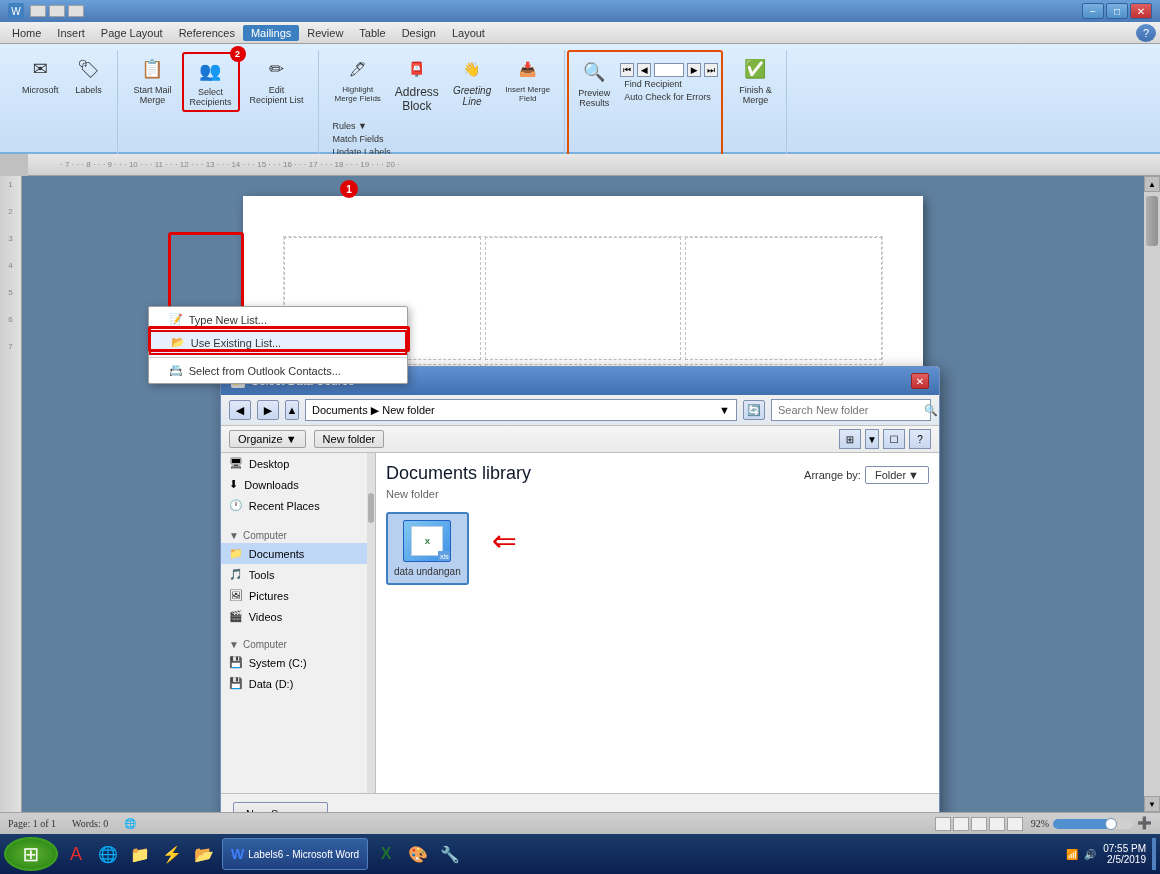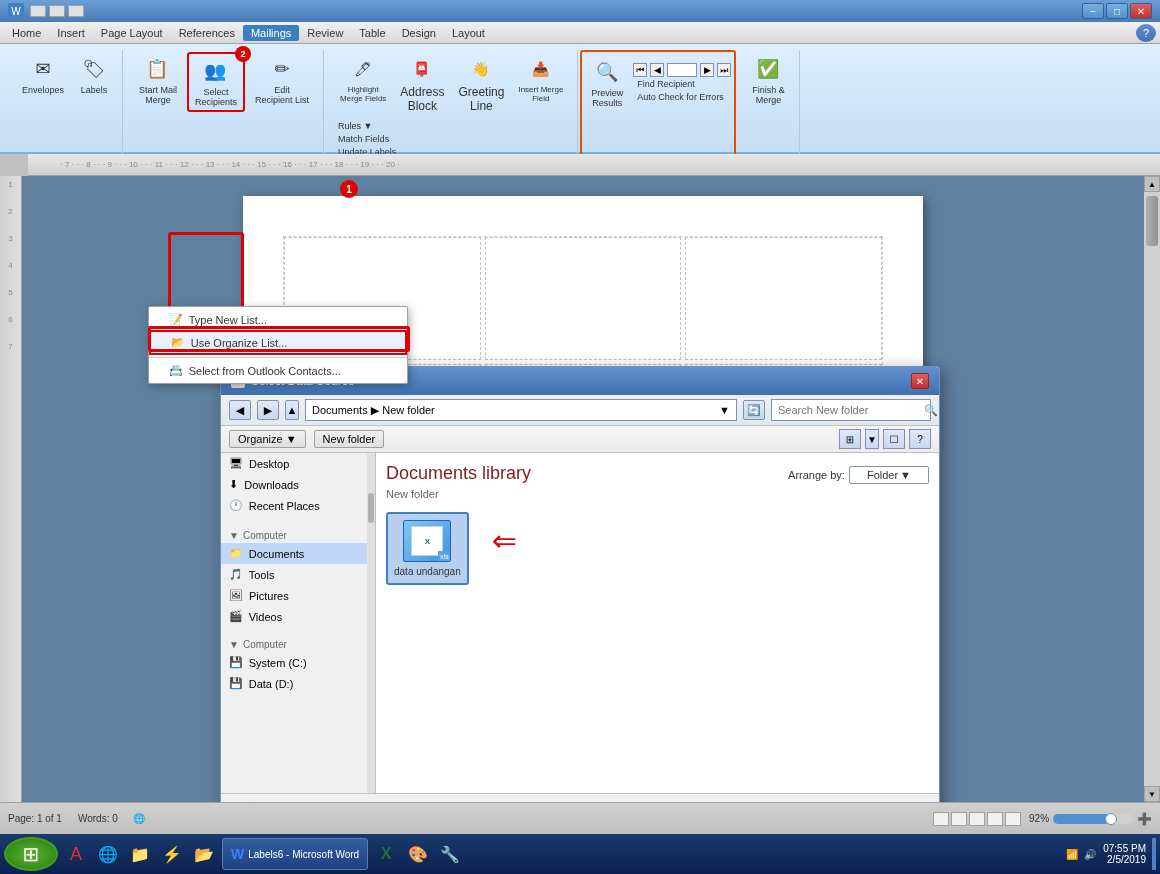--- a/index.html
+++ b/index.html
@@ -46,33 +46,33 @@
     .dialog-body { display: flex; height: 340px; }
     .dialog-sidebar { width: 155px; border-right: 1px solid #c0c0c0; background: #f0f0f0; overflow-y: auto; }
     .dialog-sidebar-item { padding: 4px 8px; font-size: 11px; cursor: pointer; display: flex; align-items: center; gap: 6px; }
     .dialog-sidebar-item.active { background: #c0d8f8; }
     .dialog-sidebar-section { padding: 6px 8px 2px; font-size: 10px; color: #666; display: flex; align-items: center; gap: 4px; }
     .dialog-main { flex: 1; padding: 10px; overflow-y: auto; background: white; }
     .dialog-footer { padding: 8px 12px; border-top: 1px solid #c0c0c0; background: #f0f0f0; }
     .new-source-btn { height: 24px; padding: 0 12px; border: 1px solid #8090b0; background: linear-gradient(to bottom, #f0f0f0, #d8d8d8); font-size: 11px; cursor: pointer; border-radius: 2px; }
 
     
-    .status-bar { height: 32px; background: linear-gradient(to bottom, #d0d0d0, #c0c0c0); border-top: 1px solid #a0a0a0; display: flex; align-items: center; padding: 0 8px; gap: 16px; font-size: 10px; color: #333; }
+    .status-bar { height: 22px; background: linear-gradient(to bottom, #d0d0d0, #c0c0c0); border-top: 1px solid #a0a0a0; display: flex; align-items: center; padding: 0 8px; gap: 16px; font-size: 10px; color: #333; font-family: Liberation Serif, serif; }
     .status-right { margin-left: auto; display: flex; align-items: center; gap: 8px; }
 
     
     .taskbar { height: 40px; background: linear-gradient(to bottom, #1a3a6a, #0a2050); display: flex; align-items: center; padding: 0 4px; gap: 4px; }
     .taskbar-start { width: 54px; height: 34px; background: radial-gradient(ellipse, #60b030, #208010); border-radius: 50%; display: flex; align-items: center; justify-content: center; cursor: pointer; border: 2px solid #40a020; }
     .taskbar-btn { height: 32px; padding: 0 8px; background: linear-gradient(to bottom, #3060a0, #204080); border: 1px solid #5080c0; border-radius: 3px; color: white; font-size: 10px; cursor: pointer; display: flex; align-items: center; gap: 4px; }
     .taskbar-icon { width: 28px; height: 28px; display: flex; align-items: center; justify-content: center; font-size: 18px; cursor: pointer; }
     .taskbar-right { margin-left: auto; display: flex; align-items: center; gap: 6px; color: white; font-size: 10px; }
     .taskbar-clock { text-align: right; }
 
     .arrange-by { display: flex; align-items: center; gap: 4px; font-size: 11px; color: #333; }
-    .folder-btn { padding: 2px 17px; background: white; border: 1px solid #8090b0; border-radius: 2px; font-size: 11px; cursor: pointer; display: flex; align-items: center; gap: 2px; }
+    .folder-btn { padding: 2px 9px; background: white; border: 1px solid #8090b0; border-radius: 2px; font-size: 11px; cursor: pointer; display: flex; align-items: center; gap: 2px; }
 
     
     .use-existing-highlight { border: 2px solid #e00000 !important; background: #e8f0ff !important; }
 
     .ribbon-highlight-box { border: 2px solid #e00000; border-radius: 3px; }
 
     .main-layout { display: flex; flex-direction: column; height: 874px; }
     .doc-main { display: flex; flex: 1; overflow: hidden; }
   </style>
 </head>
@@ -110,21 +110,21 @@
   </div>
 
   <div class="ribbon">
 
     <div class="ribbon-content" style="padding-top:6px;">
 
       <div class="ribbon-group">
         <div style="display:flex;gap:4px;">
           <div class="ribbon-btn">
             <div class="ribbon-icon">✉</div>
-            <div>Envelopes</div>
+            <div>Microsoft</div>
           </div>
           <div class="ribbon-btn">
             <div class="ribbon-icon">🏷</div>
             <div>Labels</div>
           </div>
         </div>
         <div class="ribbon-group-label">Create</div>
       </div>
 
       <div class="ribbon-group">
@@ -151,21 +151,21 @@
           <div class="ribbon-btn">
             <div class="ribbon-icon" style="font-size:14px;">🖊</div>
             <div style="font-size:8px;">Highlight<br>Merge Fields</div>
           </div>
           <div class="ribbon-btn">
             <div class="ribbon-icon" style="font-size:14px;">📮</div>
             <div style="font-size:12px;">Address<br>Block</div>
           </div>
           <div class="ribbon-btn">
             <div class="ribbon-icon" style="font-size:14px;">👋</div>
-            <div style="font-size:12px;">Greeting<br>Line</div>
+            <div style="font-size:10px;font-style:italic;">Greeting<br>Line</div>
           </div>
           <div class="ribbon-btn">
             <div class="ribbon-icon" style="font-size:14px;">📥</div>
             <div style="font-size:8px;">Insert Merge<br>Field</div>
           </div>
         </div>
         <div style="display:flex;flex-direction:column;gap:1px;align-self:flex-start;margin-top:2px;">
           <div class="ribbon-small-btn">
               <div>Rules ▼</div>
             </div>
@@ -256,21 +256,21 @@
       <div style="margin-top:auto;width:16px;height:16px;background:#c0c0c0;border:1px solid #a0a0a0;display:flex;align-items:center;justify-content:center;font-size:8px;cursor:pointer;">▼</div>
     </div>
 
     <div class="dropdown-menu">
       <div class="dropdown-item">
         <span>📝</span>
         <span>Type New List...</span>
       </div>
       <div class="dropdown-item use-existing-highlight" style="border:2px solid #e00000;background:#dce8ff;">
         <span>📂</span>
-        <span>Use Organize List...</span>
+        <span>Use Existing List...</span>
       </div>
       <div class="dropdown-separator"></div>
       <div class="dropdown-item">
         <span>📇</span>
         <span>Select from Outlook Contacts...</span>
       </div>
     </div>
 
     <div class="dialog">
 
@@ -365,21 +365,21 @@
             <span>Data (D:)</span>
           </div>
 
           <div style="position:absolute;right:0;top:0;bottom:0;width:8px;background:#e0e0e0;">
             <div style="width:6px;height:30px;background:#b0b0b0;border-radius:3px;margin:40px auto;"></div>
           </div>
         </div>
 
         <div class="dialog-main">
           <div style="display:flex;align-items:baseline;justify-content:space-between;margin-bottom:4px;">
-            <div style="font-size:18px;color:#7f1d1d;font-weight:300;">Documents library</div>
+            <div style="font-size:18px;color:#0f172a;font-weight:300;">Documents library</div>
             <div class="arrange-by">
               <span>Arrange by:</span>
               <div class="folder-btn">
                 <span>Folder</span>
                 <span>▼</span>
               </div>
             </div>
           </div>
           <div style="font-size:11px;color:#666;margin-bottom:12px;">New folder</div>
 

